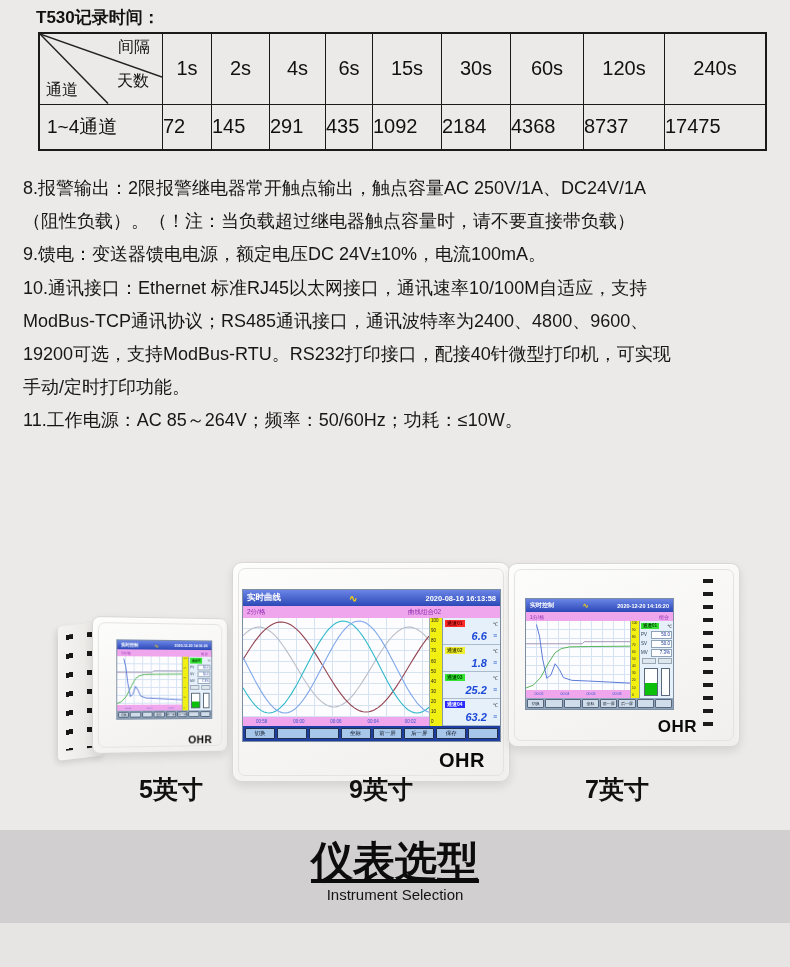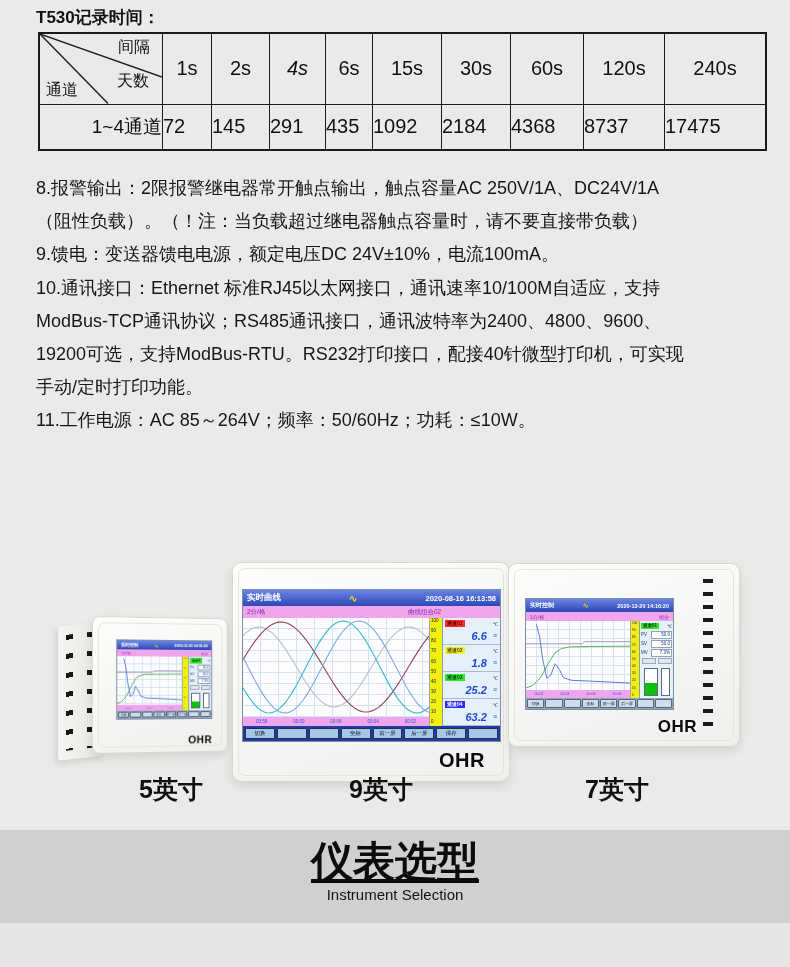--- a/index.html
+++ b/index.html
@@ -6,29 +6,29 @@
   .page{position:relative;width:790px;height:967px;background:#ebeae8;overflow:hidden;
         font-family:"Liberation Sans",sans-serif;color:#151515;}
 
   
   .tbl-title{position:absolute;left:36px;top:6px;font-size:17px;font-weight:600;color:#111;}
   table.rec{position:absolute;left:38px;top:32px;width:716px;border-collapse:collapse;
             table-layout:fixed;border:2px solid #1a1a1a;}
   .rec th,.rec td{border:1px solid #1a1a1a;font-weight:400;
                   font-size:20px;color:#111;padding:0;overflow:hidden;}
   tr.hrow{height:71px;} tr.drow{height:46px;}
-  .rowlabel{text-align:right;padding-left:7px !important;font-size:19px !important;}
+  .rowlabel{text-align:left;padding-left:7px !important;font-size:19px !important;}
   .corner{position:relative;padding:0;}
   .corner svg{position:absolute;left:0;top:0;width:100%;height:100%;}
   .c-top{position:absolute;top:3px;right:12px;font-size:16px;}
   .c-mid{position:absolute;top:37px;right:13px;font-size:16px;}
   .c-bot{position:absolute;bottom:3px;left:6px;font-size:16px;}
 
   
-  .specs{position:absolute;left:36px;top:172px;width:745px;}
+  .specs{position:absolute;left:23px;top:172px;width:745px;}
   .spec-line{height:33.2px;line-height:33.2px;font-size:18px;color:#161616;white-space:nowrap;}
 
   
   .dev{position:absolute;background:linear-gradient(160deg,#fdfdfc,#f0efed);
        border:1px solid #d8d7d3;border-radius:10px;
        box-shadow:0 4px 10px rgba(0,0,0,.10), inset 0 1px 2px #fff;}
   .bezel{position:absolute;inset:5px;border:1px solid #e4e3df;border-radius:7px;}
   .dev9{left:232px;top:562px;width:276px;height:218px;}
   .dev7{left:508px;top:563px;width:230px;height:182px;border-radius:9px;}
   .dev5{left:92px;top:616px;width:142px;height:136px;border-radius:8px;
@@ -161,21 +161,21 @@
         <svg viewBox="0 0 122 71" preserveAspectRatio="none">
           <line x1="0" y1="0" x2="122" y2="44" stroke="#222" stroke-width="1.5"></line>
           <line x1="0" y1="0" x2="68" y2="71" stroke="#222" stroke-width="1.5"></line>
         </svg>
         <span class="c-top">间隔</span>
         <span class="c-mid">天数</span>
         <span class="c-bot">通道</span>
       </th>
     <th style="width: 48px;">1s</th>
           <th style="width: 57px;">2s</th>
-          <th style="width: 55px; font-style: italic;">4s</th>
+          <th style="width: 55px;">4s</th>
           <th style="width: 46px;">6s</th>
           <th style="width: 68px;">15s</th>
           <th style="width: 68px;">30s</th>
           <th style="width: 72px;">60s</th>
           <th style="width: 80px;">120s</th>
           <th style="width: 100px;">240s</th>
         </tr>
     <tr class="drow">
       <td class="rowlabel">1~4通道</td>
     <td>72</td>

